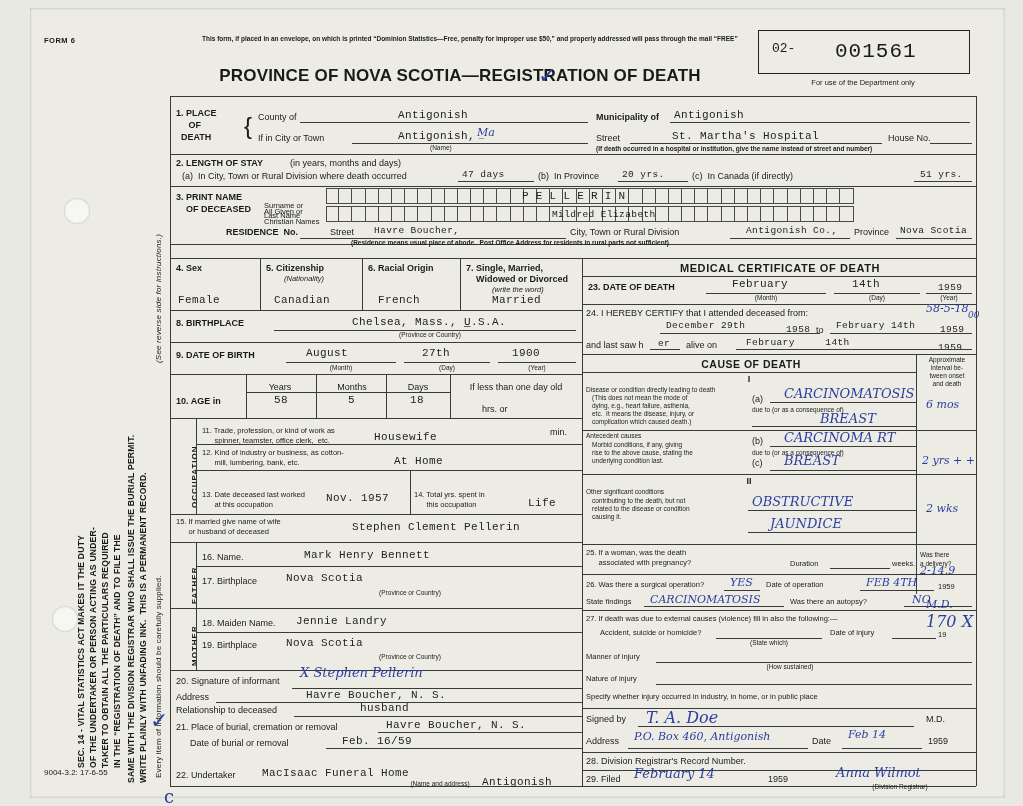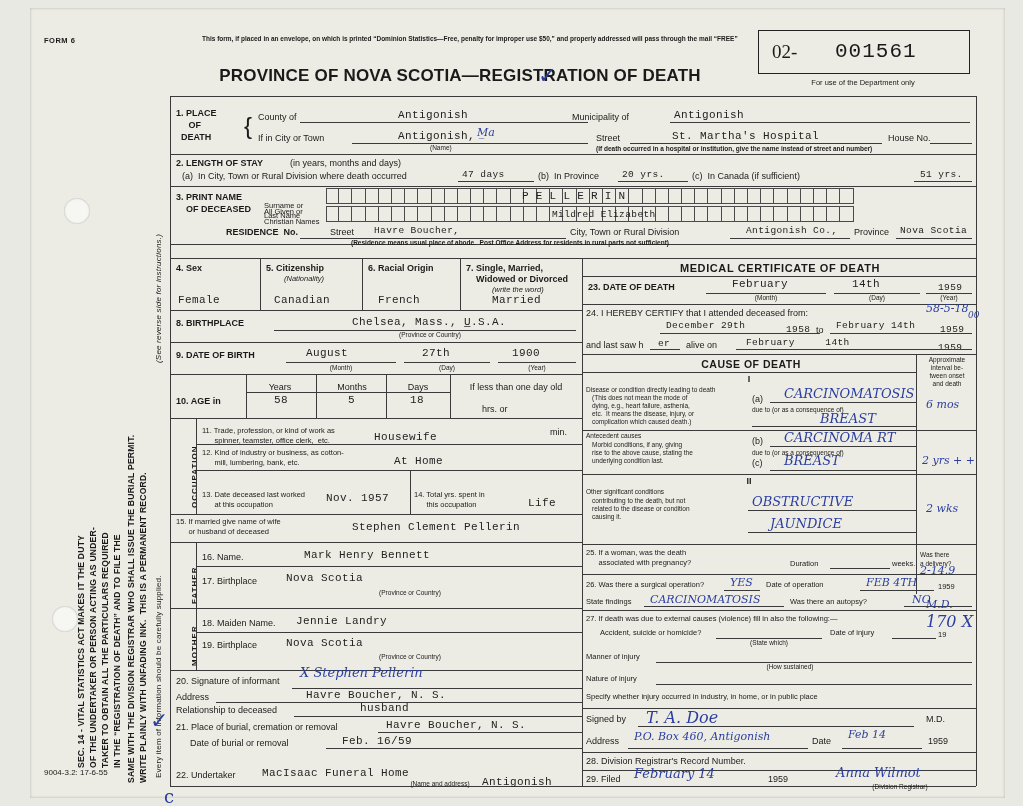--- a/index.html
+++ b/index.html
@@ -75,21 +75,21 @@
   <div class="punch p1"></div>
   <div class="punch p2"></div>
 
   <div class="t xs b" style="left:14px;top:28px;letter-spacing:.5px;">FORM 6</div>
 
   <div class="t tiny b center" style="left:172px;top:26px;width:510px;line-height:10px;">This form, if placed in an envelope, on which is printed “Dominion Statistics—Free, penalty for improper use $50,” and properly addressed will pass through the mail “FREE”</div>
 
   <div class="t b center" style="left:140px;top:58px;width:580px;font-size:17px;letter-spacing:.2px;">PROVINCE OF NOVA SCOTIA—REGISTRATION OF DEATH</div>
 
   <div class="serialbox" style="left:728px;top:22px;width:210px;height:42px;"></div>
-  <div class="t" style="left:742px;top:33px;font-size:19px;font-family:Liberation Serif, serif;">02-</div>
+  <div class="t" style="left:742px;top:33px;font-size:13px;font-family:Liberation Mono, monospace;">02-</div>
   <div class="t" style="left:805px;top:32px;font-size:21px;font-family:'Liberation Mono',monospace;letter-spacing:1px;">001561</div>
   <div class="t xs center" style="left:728px;top:70px;width:210px;">For use of the Department only</div>
   <div class="check" style="left:508px;top:55px;">✓</div>
 
   <div class="rot" style="left:46px;top:760px;">SEC. 14 - VITAL STATISTICS ACT MAKES IT THE DUTY</div>
   <div class="rot" style="left:58px;top:760px;">OF THE UNDERTAKER OR PERSON ACTING AS UNDER-</div>
   <div class="rot" style="left:70px;top:760px;">TAKER TO OBTAIN ALL THE PARTICULARS REQUIRED</div>
   <div class="rot" style="left:82px;top:760px;">IN THE “REGISTRATION OF DEATH” AND TO FILE THE</div>
   <div class="rot" style="left:96px;top:775px;">SAME WITH THE DIVISION REGISTRAR WHO SHALL ISSUE THE BURIAL PERMIT.</div>
   <div class="rot" style="left:108px;top:775px;">WRITE PLAINLY WITH UNFADING INK.  THIS IS A PERMANENT RECORD.</div>
@@ -106,21 +106,21 @@
 
   <div class="t s b" style="left:146px;top:99px;line-height:12px;">1. PLACE
      OF
   DEATH</div>
   <div class="t" style="left:214px;top:104px;font-size:24px;">{</div>
 
   <div class="t s" style="left:228px;top:104px;">County of</div>
   <div class="fill" style="left:368px;top:101px;">Antigonish</div>
   <div class="line hl" style="left:270px;top:114px;width:288px;"></div>
 
-  <div class="t s" style="left:542px;top:104px;">Municipality of</div>
+  <div class="t s" style="left:566px;top:104px;font-weight:bold;">Municipality of</div>
   <div class="fill" style="left:644px;top:101px;">Antigonish</div>
   <div class="line hl" style="left:640px;top:114px;width:300px;"></div>
 
   <div class="t s" style="left:228px;top:125px;">If in City or Town</div>
   <div class="fill" style="left:368px;top:122px;">Antigonish,</div>
   <div class="hand sm" style="left:447px;top:118px;">M̲a</div>
   <div class="line hl" style="left:322px;top:135px;width:236px;"></div>
   <div class="t tiny" style="left:400px;top:136px;">(Name)</div>
 
   <div class="t s" style="left:566px;top:125px;">Street</div>
@@ -133,21 +133,21 @@
   <div class="line hl" style="left:140px;top:146px;width:806px;"></div>
 
   <div class="t s b" style="left:146px;top:150px;">2. LENGTH OF STAY</div>
   <div class="t s" style="left:260px;top:150px;">(in years, months and days)</div>
   <div class="t s" style="left:152px;top:163px;">(a)  In City, Town or Rural Division where death occurred</div>
   <div class="fill sm" style="left:432px;top:161px;">47 days</div>
   <div class="line hl" style="left:428px;top:173px;width:76px;"></div>
   <div class="t s" style="left:508px;top:163px;">(b)  In Province</div>
   <div class="fill sm" style="left:592px;top:161px;">20 yrs.</div>
   <div class="line hl" style="left:588px;top:173px;width:70px;"></div>
-  <div class="t s" style="left:662px;top:163px;">(c)  In Canada (if sufficient)</div>
+  <div class="t s" style="left:662px;top:163px;">(c)  In Canada (if directly)</div>
   <div class="fill sm" style="left:890px;top:161px;">51 yrs.</div>
   <div class="line hl" style="left:884px;top:173px;width:58px;"></div>
   <div class="line hl" style="left:140px;top:178px;width:806px;"></div>
 
   <div class="t s b" style="left:146px;top:183px;line-height:12px;">3. PRINT NAME
     OF DECEASED</div>
   <div class="t xs" style="left:234px;top:181px;line-height:10px;margin-top:12px;">Surname or
 Last Name</div>
   <div class="grid" style="left:296px;top:180px;">
     <div class="cell"></div>

